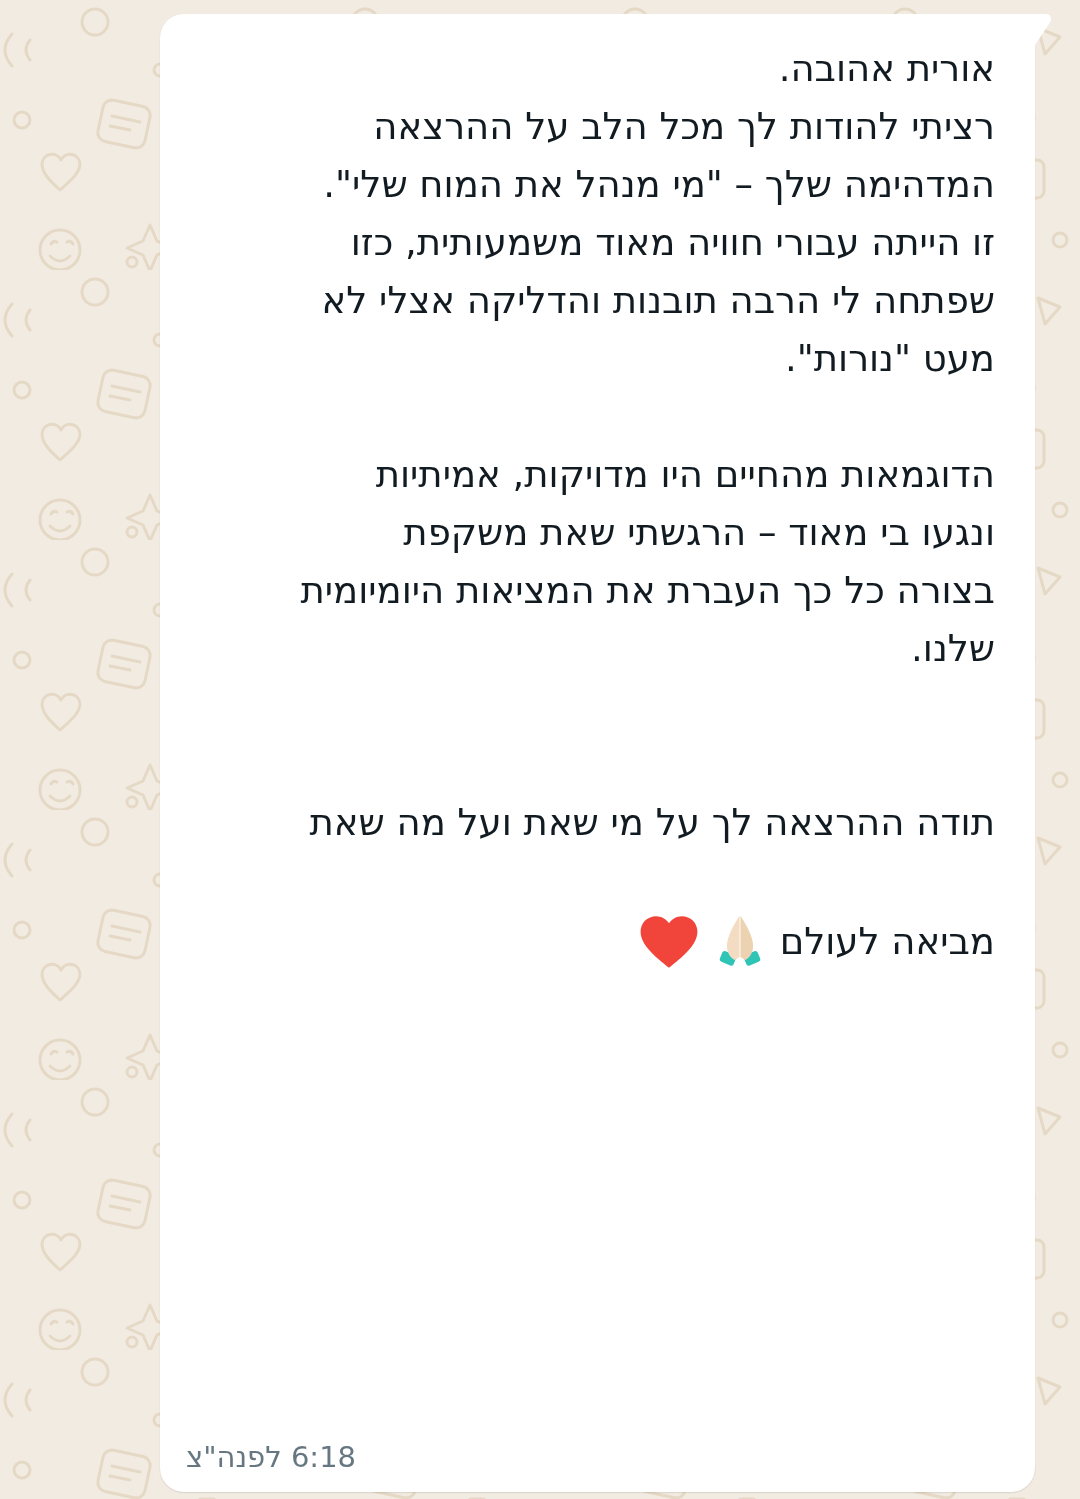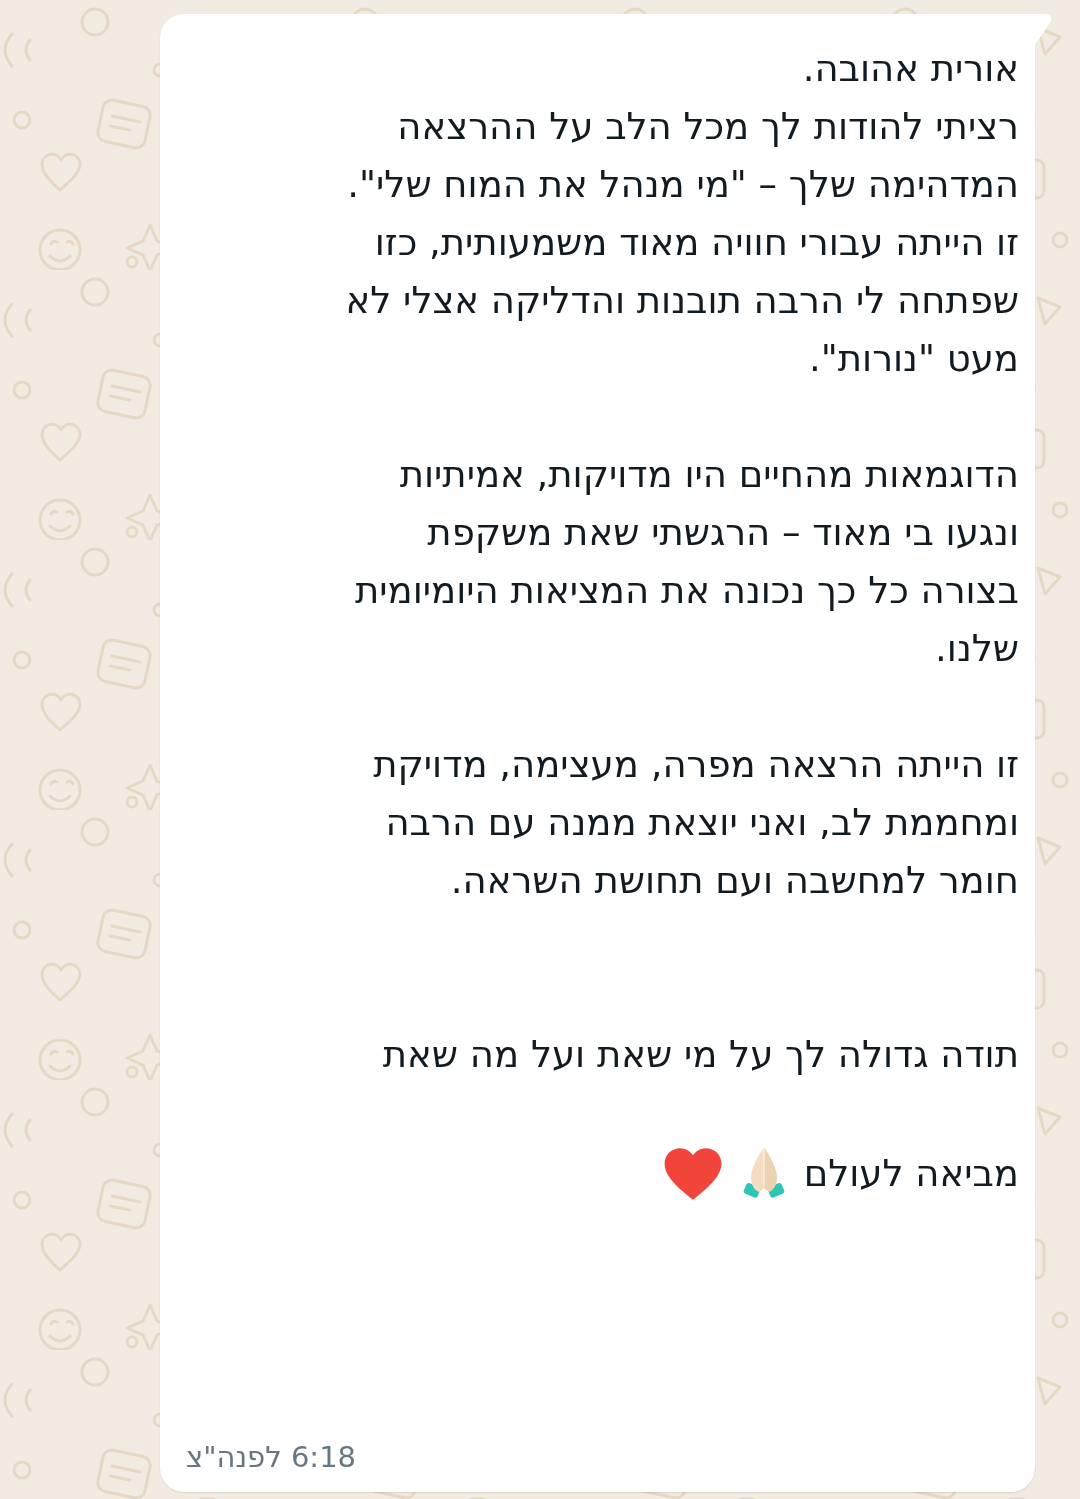--- a/index.html
+++ b/index.html
@@ -12,21 +12,21 @@
   .bg-pattern{position:absolute;inset:0;display:block;}
   .bubble{
     position:absolute;
     left:160px;top:14px;
     width:875px;height:1478px;
     box-sizing:border-box;
     background:#FFFFFF;
     border-radius:24px;
     border-top-right-radius:4px;
     box-shadow:0 1px 1.5px rgba(0,0,0,0.10);
-    padding:26px 16px 20px 28px;
+    padding:26px 40px 20px 28px;
   }
   .bubble-tail{
     position:absolute;
     top:0;right:-18px;
     width:22px;height:36px;
   }
   .msg-text{
     direction:rtl;
     text-align:right;
     color:#111B21;
@@ -97,28 +97,25 @@
 
   <div class="msg-text" dir="rtl">
     <p class="para">אורית אהובה.
 רציתי להודות לך מכל הלב על ההרצאה
 המדהימה שלך – "מי מנהל את המוח שלי".
 זו הייתה עבורי חוויה מאוד משמעותית, כזו
 שפתחה לי הרבה תובנות והדליקה אצלי לא
 מעט "נורות".</p>
     <p class="para">הדוגמאות מהחיים היו מדויקות, אמיתיות
 ונגעו בי מאוד – הרגשתי שאת משקפת
-בצורה כל כך נכונה את המציאות היומיומית
+בצורה כל כך העברת את המציאות היומיומית
 שלנו.</p>
-    <p class="para">זו הייתה הרצאה מפרה, מעצימה, מדויקת
-ומחממת לב, ואני יוצאת ממנה עם הרבה
-חומר למחשבה ועם תחושת השראה.</p>
 
     <p class="para closing">
-      <span class="closing-line1">תודה גדולה לך על מי שאת ועל מה שאת</span>
+      <span class="closing-line1">תודה ההרצאה לך על מי שאת ועל מה שאת</span>
       <span class="closing-line2">
         <span>מביאה לעולם</span>
         <svg class="emoji" viewBox="0 0 64 64" width="56" height="60" xmlns="http://www.w3.org/2000/svg">
           <rect x="10" y="44" width="17" height="13" rx="3" fill="#2EC4B6" transform="rotate(22 18 50)"></rect>
           <rect x="37" y="44" width="17" height="13" rx="3" fill="#2EC4B6" transform="rotate(-22 46 50)"></rect>
           <path d="M31.5 2 C27 9 19.5 21 17.5 32 C15.8 41.5 19.5 49.5 26 52.5 L31.5 49 Z" fill="#F4DCC2"></path>
           <path d="M32.5 2 C37 9 44.5 21 46.5 32 C48.2 41.5 44.5 49.5 38 52.5 L32.5 49 Z" fill="#EDD2B2"></path>
         </svg>
         <svg class="emoji" viewBox="0 0 36 32" width="62" height="56" xmlns="http://www.w3.org/2000/svg">
           <path d="M18 31 C10 24.5 1.5 17.8 1.5 9.9 C1.5 4.8 5.6 1 10.5 1 C13.6 1 16.4 2.6 18 5.1 C19.6 2.6 22.4 1 25.5 1 C30.4 1 34.5 4.8 34.5 9.9 C34.5 17.8 26 24.5 18 31 Z" fill="#F1453B"></path>

